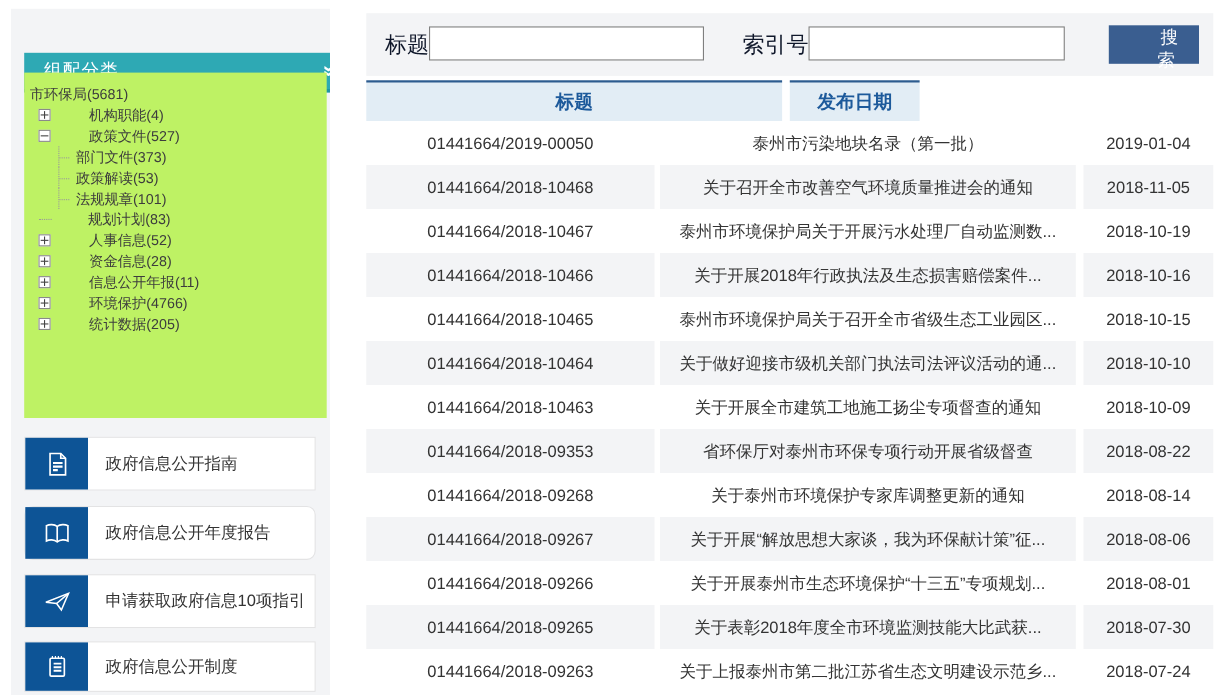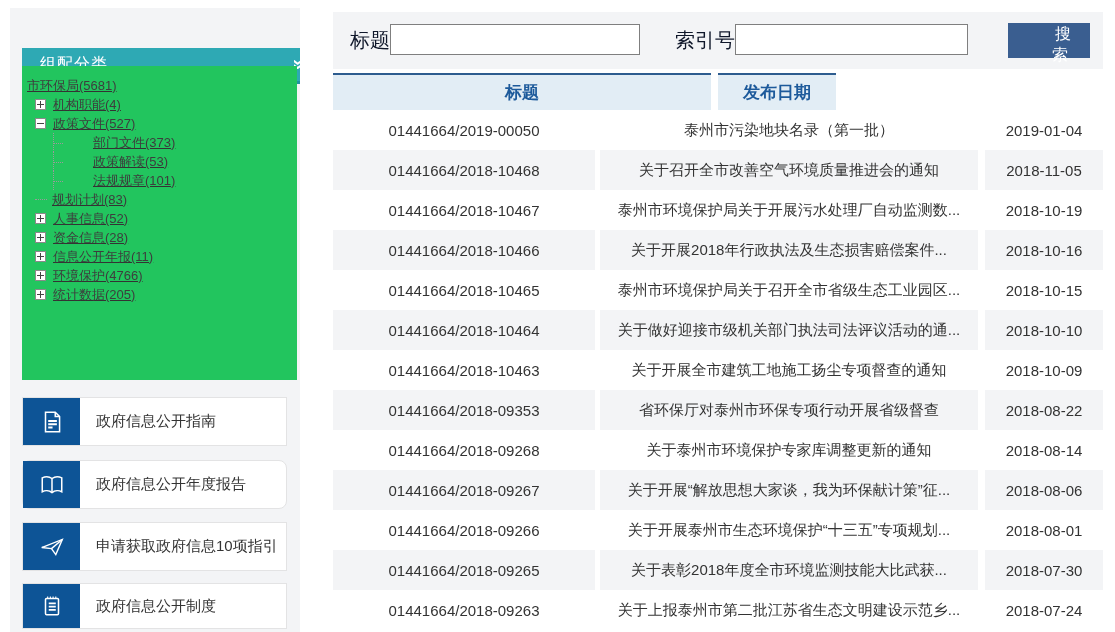--- a/index.html
+++ b/index.html
@@ -13,27 +13,27 @@
   .sidebar{position:absolute;left:10px;top:8px;width:290px;height:624px;background:#f3f4f6;overflow:hidden;}
   .cat-header{
     position:absolute;left:12px;top:40px;width:265px;height:33px;
     background:#2ea9b4;border-bottom:3px solid #1f94a2;
     display:flex;align-items:center;justify-content:space-between;
     padding:0 14px 0 18px;box-sizing:content-box;
   }
   .cat-title{color:#fff;font-size:16px;letter-spacing:1px;}
   .chev{color:#fff;font-size:19px;font-weight:bold;transform:rotate(90deg);line-height:1;cursor:pointer;}
   .tree-panel{
-    position:absolute;left:12px;top:58px;width:275px;height:314px;background:#22c55e;
-    padding-top:10px;box-sizing:border-box;text-decoration:underline;
+    position:absolute;left:12px;top:58px;width:275px;height:314px;background:#bef264;
+    padding-top:10px;box-sizing:border-box;
   }
   .tree-row{display:flex;align-items:center;height:19px;font-size:13px;color:#3d3d3d;cursor:pointer;white-space:nowrap;}
   .tree-row.lvl0{padding-left:5px;}
-  .tree-row.lvl1{padding-left:13px;}
-  .tree-row.lvl2{padding-left:31px;gap:24px;}
+  .tree-row.lvl1{padding-left:13px;gap:28px;}
+  .tree-row.lvl2{padding-left:31px;}
   .ticon{flex:none;}
   .ticon.plus,.ticon.minus{
     width:9px;height:9px;border:1px solid #8a8a8a;background:#fff;position:relative;margin-right:7px;
   }
   .ticon.plus::before,.ticon.minus::before{
     content:"";position:absolute;left:1px;right:1px;top:50%;margin-top:-0.5px;height:1px;background:#444;
   }
   .ticon.plus::after{
     content:"";position:absolute;top:1px;bottom:1px;left:50%;margin-left:-0.5px;width:1px;background:#444;
   }

